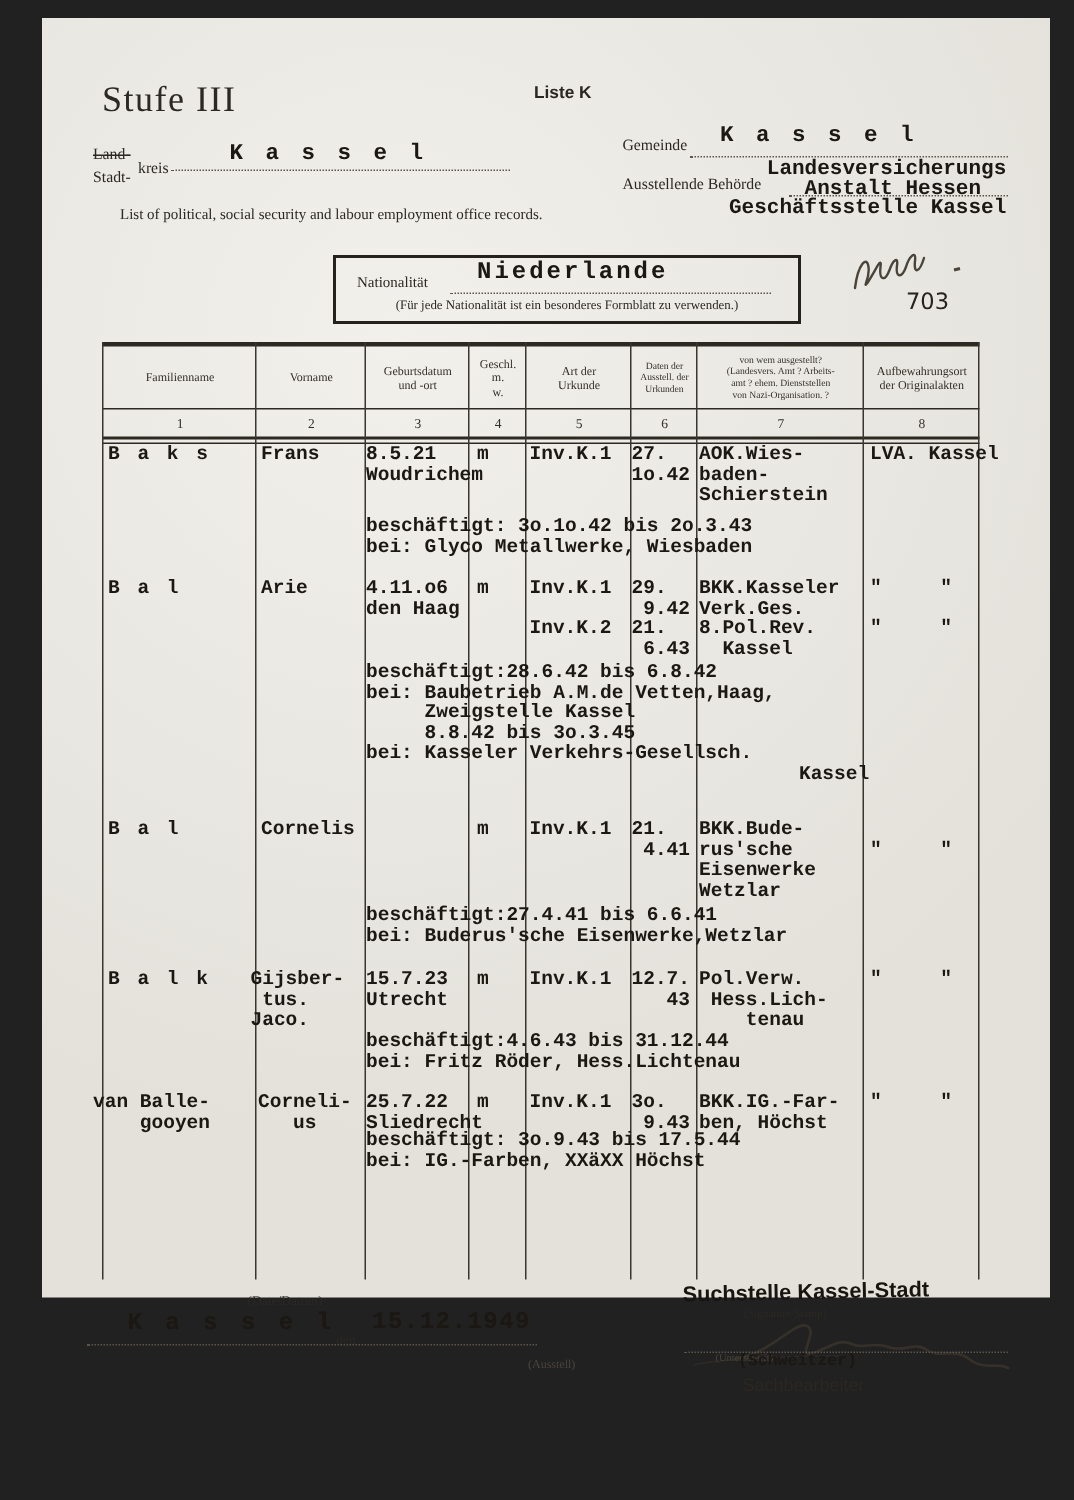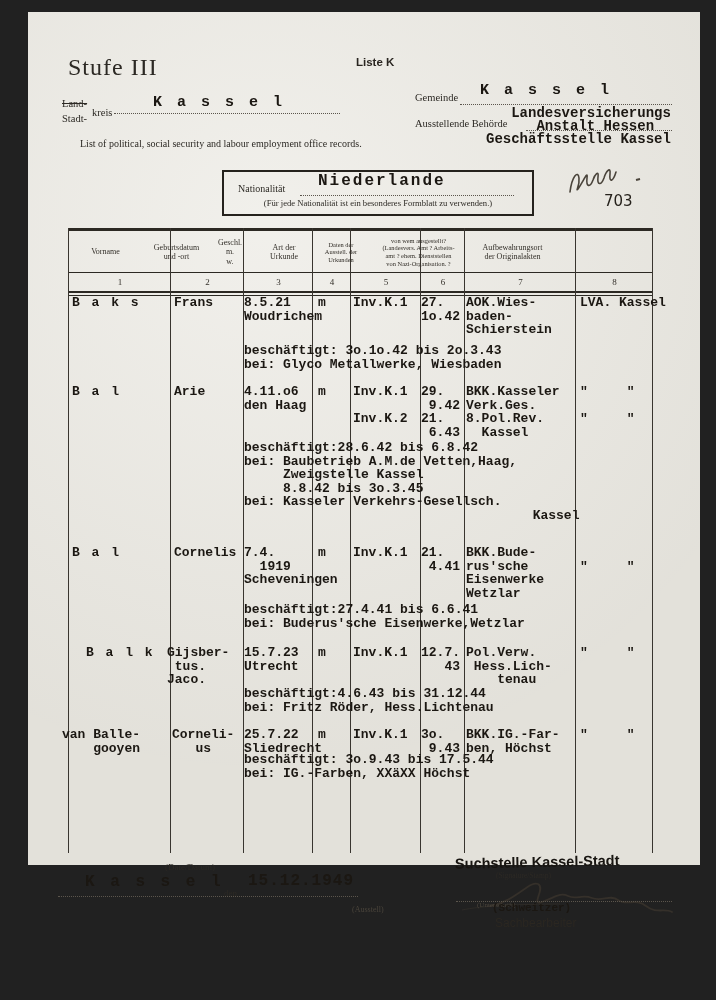--- a/index.html
+++ b/index.html
@@ -95,20 +95,21 @@
   <div class="vl" style="left:142px;"></div>
   <div class="vl" style="left:215px;"></div>
   <div class="vl" style="left:284px;"></div>
   <div class="vl" style="left:322px;"></div>
   <div class="vl" style="left:392px;"></div>
   <div class="vl" style="left:436px;"></div>
   <div class="vl" style="left:547px;"></div>
   <div class="vl" style="left:624px;"></div>
 
   <div class="hdr">
+    <div class="hcell" style="width:102px;">Familienname</div>
     <div class="hcell" style="width:73px;">Vorname</div>
     <div class="hcell" style="width:69px;">Geburtsdatum
 und -ort</div>
     <div class="hcell" style="width:38px;">Geschl.
 m.
 w.</div>
     <div class="hcell" style="width:70px;">Art der
 Urkunde</div>
     <div class="hcell hsmall" style="width:44px;">Daten der
 Ausstell. der
@@ -172,39 +173,36 @@
 bei: Baubetrieb A.M.de Vetten,Haag,
      Zweigstelle Kassel
      8.8.42 bis 3o.3.45
 bei: Kasseler Verkehrs-Gesellsch.
                                      Kassel</div>
   </div>
 
   <div class="row" style="top:534px;">
     <div class="tw f-fam" style="letter-spacing:2px;">B a l</div>
     <div class="tw f-vor">Cornelis</div>
-    <div class="tw f-geb">7.4.
-  1919
-Scheveningen</div>
     <div class="tw f-ges">m</div>
     <div class="tw f-art">Inv.K.1</div>
     <div class="tw f-dat">21.
  4.41</div>
     <div class="tw f-von">BKK.Bude-
 rus'sche
 Eisenwerke
 Wetzlar</div>
     <div class="tw f-auf">
 "     "</div>
     <div class="tw f-emp" style="top:57px;">beschäftigt:27.4.41 bis 6.6.41
 bei: Buderus'sche Eisenwerke,Wetzlar</div>
   </div>
 
   <div class="row" style="top:634px;">
-    <div class="tw f-fam" style="letter-spacing:2px;margin-left:14px;">B a l k</div>
+    <div class="tw f-fam" style="letter-spacing:2px;">B a l k</div>
     <div class="tw f-vor" style="left:139px;">Gijsber-
  tus.
 Jaco.</div>
     <div class="tw f-geb">15.7.23
 Utrecht</div>
     <div class="tw f-ges">m</div>
     <div class="tw f-art">Inv.K.1</div>
     <div class="tw f-dat">12.7.
    43</div>
     <div class="tw f-von">Pol.Verw.

